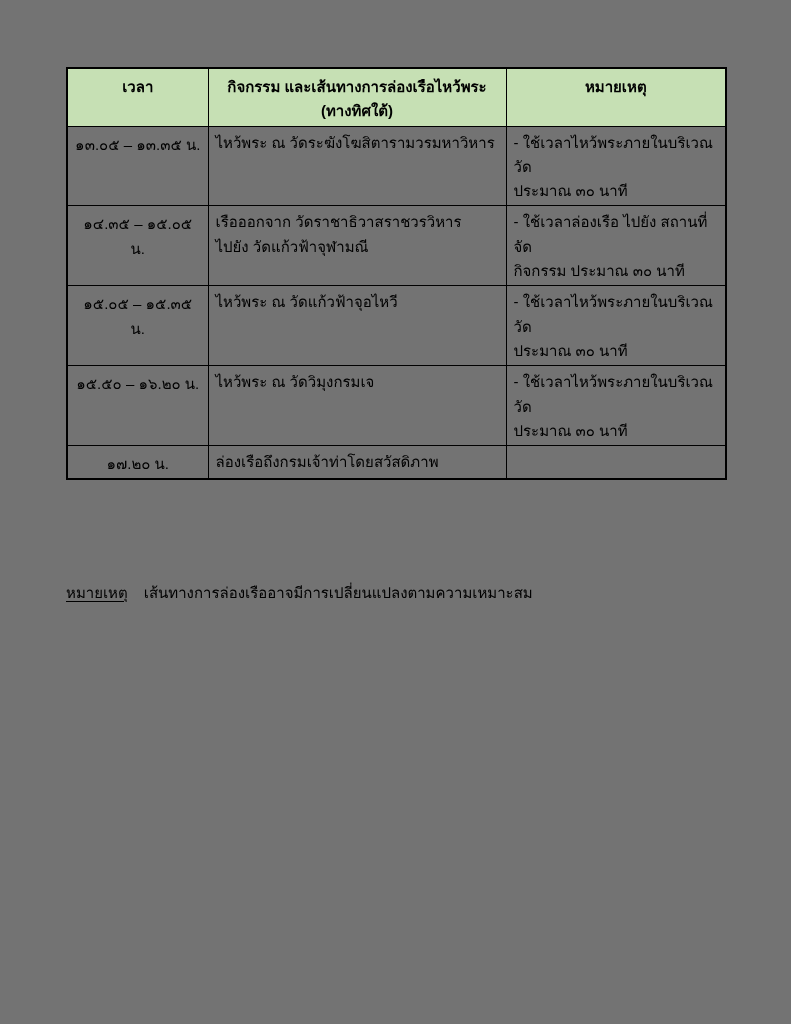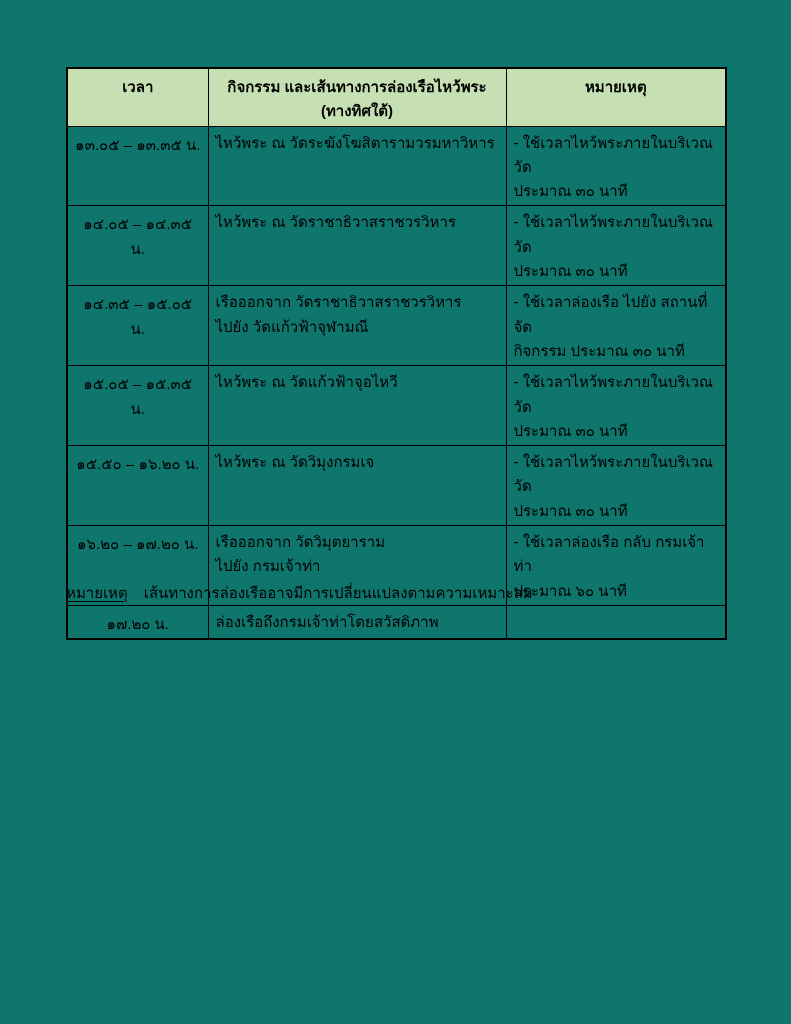--- a/index.html
+++ b/index.html
@@ -4,21 +4,21 @@
 <style>
   html, body {
     margin: 0;
     padding: 0;
     background: #ffffff;
   }
   .page {
     position: relative;
     width: 791px;
     height: 1024px;
-    background: #0f766e;
+    background: #737373;
     font-family: "Liberation Sans", sans-serif;
     color: #000000;
     overflow: hidden;
   }
   table.schedule {
     position: absolute;
     left: 66px;
     top: 67px;
     width: 659px;
     border-collapse: collapse;
@@ -93,52 +93,39 @@
       </tr>
     </thead>
     <tbody>
         <tr>
           <td class="cell-time">๑๓.๐๕ – ๑๓.๓๕ น.</td>
           <td class="cell-activity">ไหว้พระ ณ วัดระฆังโฆสิตารามวรมหาวิหาร</td>
           <td class="cell-remark">- ใช้เวลาไหว้พระภายในบริเวณวัด
 ประมาณ ๓๐ นาที</td>
         </tr>
         <tr>
-          <td class="cell-time">๑๔.๐๕ – ๑๔.๓๕ น.</td>
-          <td class="cell-activity">ไหว้พระ ณ วัดราชาธิวาสราชวรวิหาร</td>
-          <td class="cell-remark">- ใช้เวลาไหว้พระภายในบริเวณวัด
-ประมาณ ๓๐ นาที</td>
-        </tr>
-        <tr>
           <td class="cell-time">๑๔.๓๕ – ๑๕.๐๕ น.</td>
           <td class="cell-activity">เรือออกจาก วัดราชาธิวาสราชวรวิหาร
 ไปยัง วัดแก้วฟ้าจุฬามณี</td>
           <td class="cell-remark">- ใช้เวลาล่องเรือ ไปยัง สถานที่จัด
 กิจกรรม ประมาณ ๓๐ นาที</td>
         </tr>
         <tr>
           <td class="cell-time">๑๕.๐๕ – ๑๕.๓๕ น.</td>
           <td class="cell-activity">ไหว้พระ ณ วัดแก้วฟ้าจุอไหวี</td>
           <td class="cell-remark">- ใช้เวลาไหว้พระภายในบริเวณวัด
 ประมาณ ๓๐ นาที</td>
         </tr>
         <tr>
           <td class="cell-time">๑๕.๕๐ – ๑๖.๒๐ น.</td>
           <td class="cell-activity">ไหว้พระ ณ วัดวิมุงกรมเจ</td>
           <td class="cell-remark">- ใช้เวลาไหว้พระภายในบริเวณวัด
 ประมาณ ๓๐ นาที</td>
         </tr>
         <tr>
-          <td class="cell-time">๑๖.๒๐ – ๑๗.๒๐ น.</td>
-          <td class="cell-activity">เรือออกจาก วัดวิมุตยาราม
-ไปยัง กรมเจ้าท่า</td>
-          <td class="cell-remark">- ใช้เวลาล่องเรือ กลับ กรมเจ้าท่า
-ประมาณ ๖๐ นาที</td>
-        </tr>
-        <tr>
           <td class="cell-time">๑๗.๒๐ น.</td>
           <td class="cell-activity">ล่องเรือถึงกรมเจ้าท่าโดยสวัสดิภาพ</td>
           <td class="cell-remark"></td>
         </tr>
       </tbody>
   </table>
 
   <div class="footnote">
     <span class="note-label">หมายเหตุ</span><span class="note-text">เส้นทางการล่องเรืออาจมีการเปลี่ยนแปลงตามความเหมาะสม</span>
   </div>

